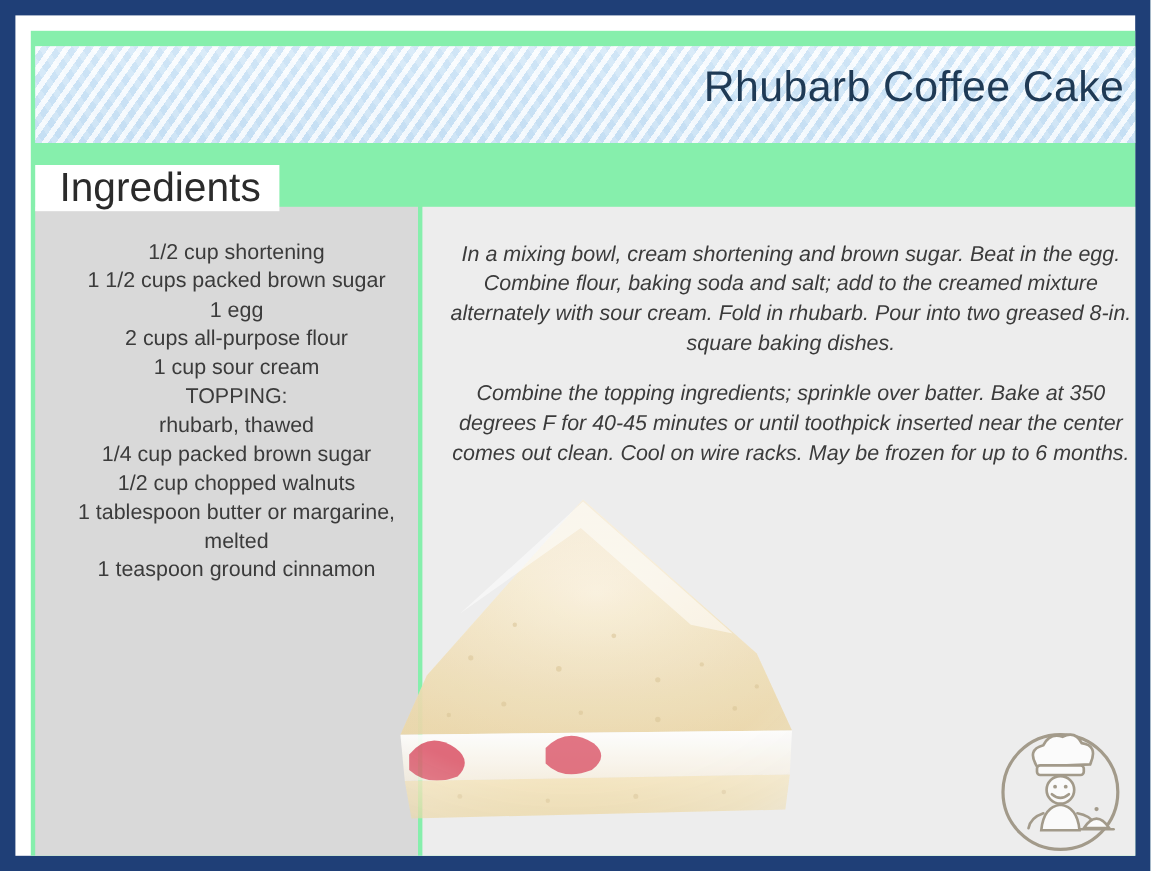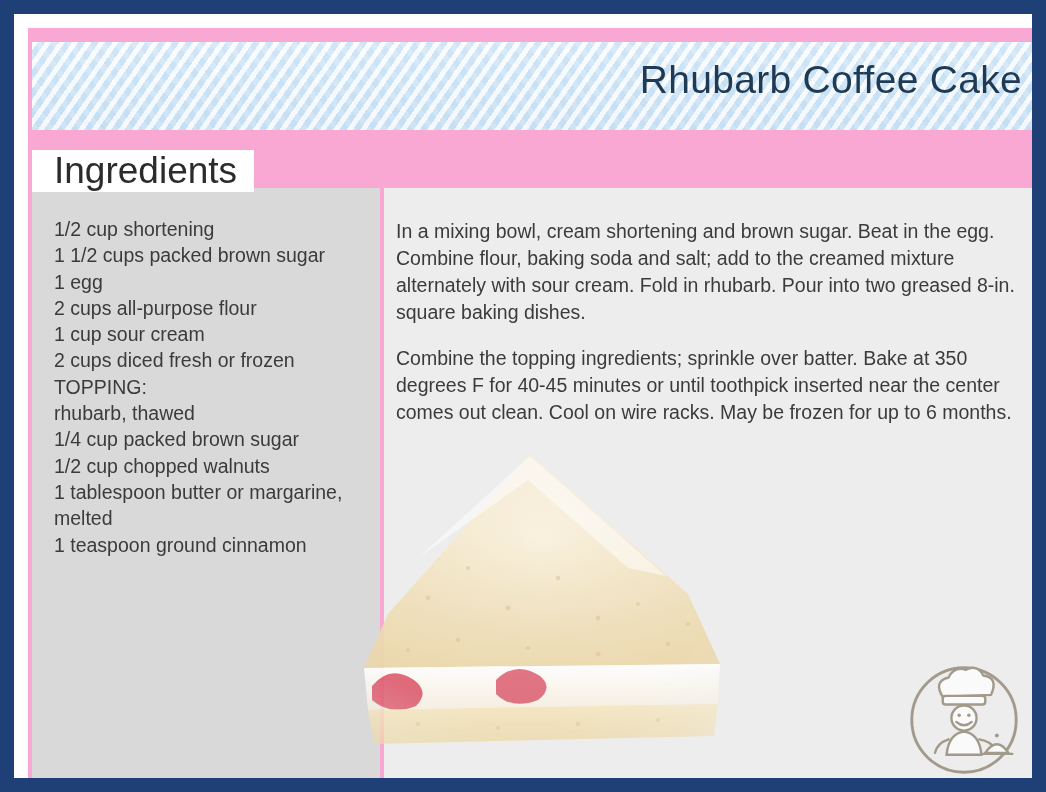--- a/index.html
+++ b/index.html
@@ -18,22 +18,23 @@
     background: #ffffff;
     border: 14px solid #1f3f77;
     overflow: hidden;
   }
   .inner {
     position: absolute;
     left: 14px;
     top: 14px;
     width: 1018px;
     height: 764px;
-    background: #f9a8d4;
+    background: #86efac;
     overflow: hidden;
+    text-align: center;
   }
 
   
   .banner {
     position: absolute;
     left: 4px;
     top: 14px;
     width: 1010px;
     height: 88px;
     background: linear-gradient(180deg, #e9f3fb 0%, #d8eaf8 35%, #cfe4f5 70%, #c7dff3 100%);
@@ -113,20 +114,21 @@
     color: #3b3b3b;
     white-space: pre-wrap;
   }
 
   .directions-body {
     position: absolute;
     left: 368px;
     top: 190px;
     width: 646px;
     z-index: 3;
+    font-style: italic;
   }
   .directions-body p {
     margin: 0 0 19px 0;
     font-size: 19.5px;
     line-height: 27px;
     color: #3b3b3b;
   }
 
   
   .cake {
@@ -233,21 +235,20 @@
     <div class="tab tab-ingredients">
       <span class="tab-label">Ingredients</span>
     </div>
 
     <div class="ingredients-body">
       <div class="line">1/2 cup shortening</div>
       <div class="line">1 1/2 cups packed brown sugar</div>
       <div class="line">1 egg</div>
       <div class="line">2 cups all-purpose flour</div>
       <div class="line">1 cup sour cream</div>
-      <div class="line">2 cups diced fresh or frozen</div>
       <div class="line">TOPPING:</div>
       <div class="line">rhubarb, thawed</div>
       <div class="line">1/4 cup packed brown sugar</div>
       <div class="line">1/2 cup chopped walnuts</div>
       <div class="line">1 tablespoon butter or margarine,</div>
       <div class="line">melted</div>
       <div class="line">1 teaspoon ground cinnamon</div>
     </div>
 
     <div class="directions-body">

